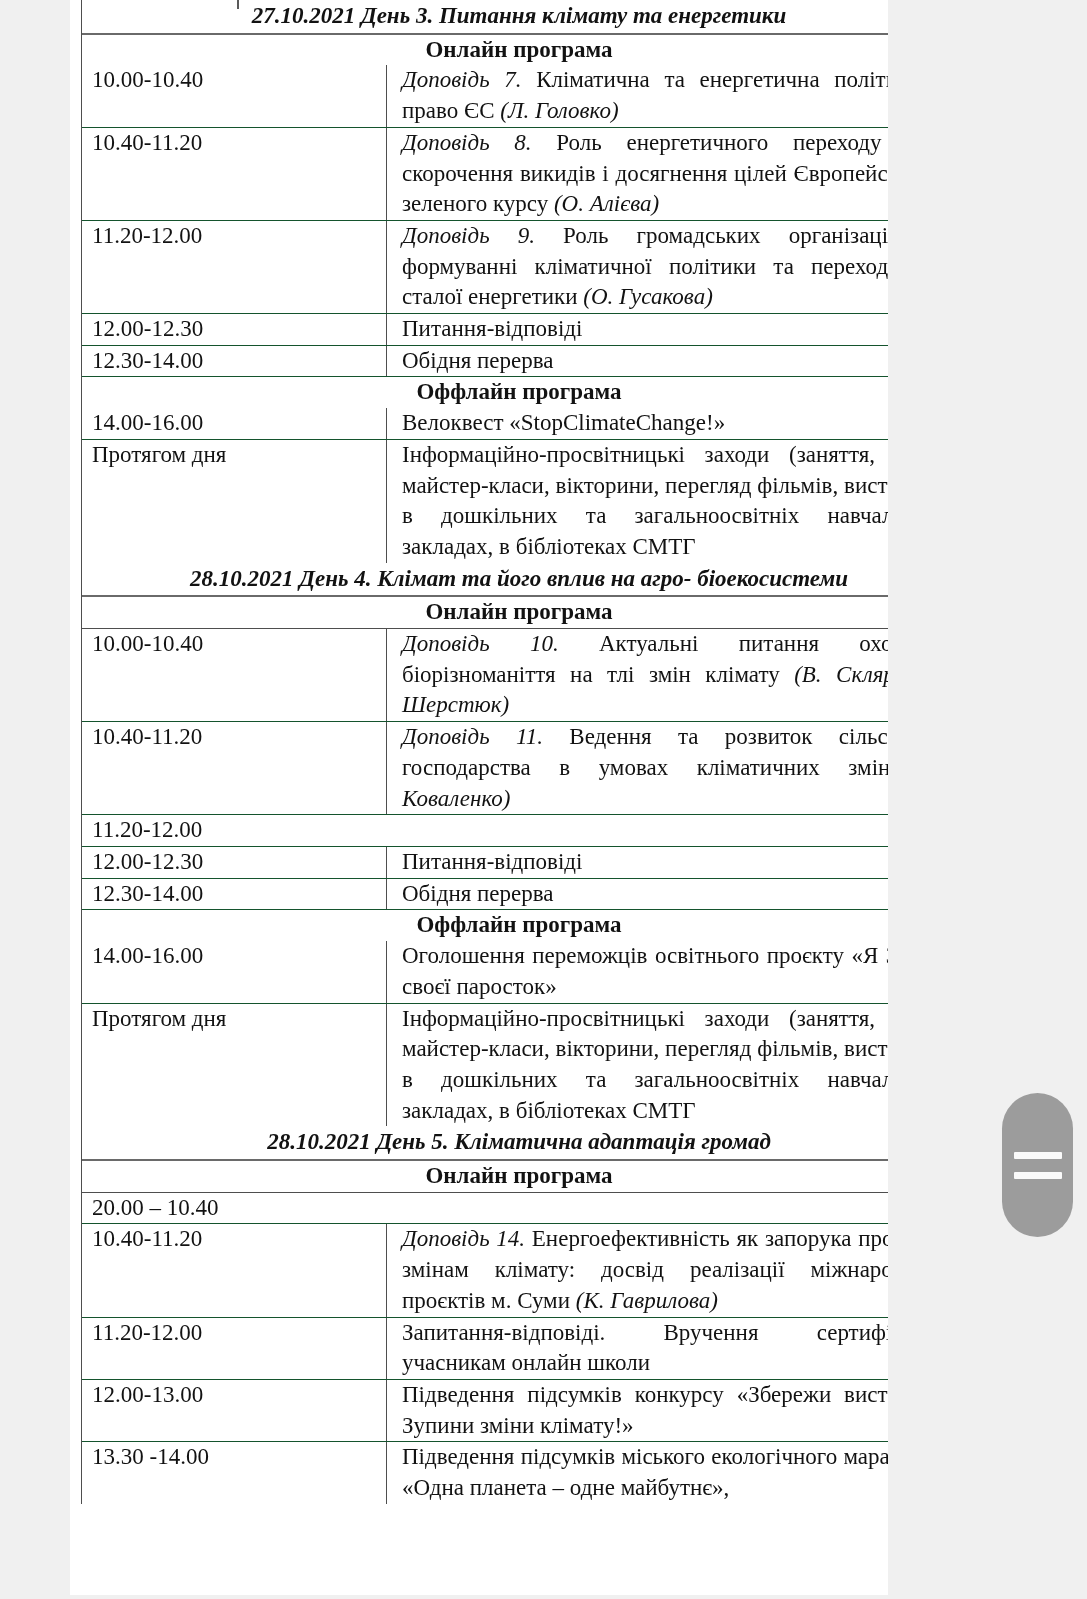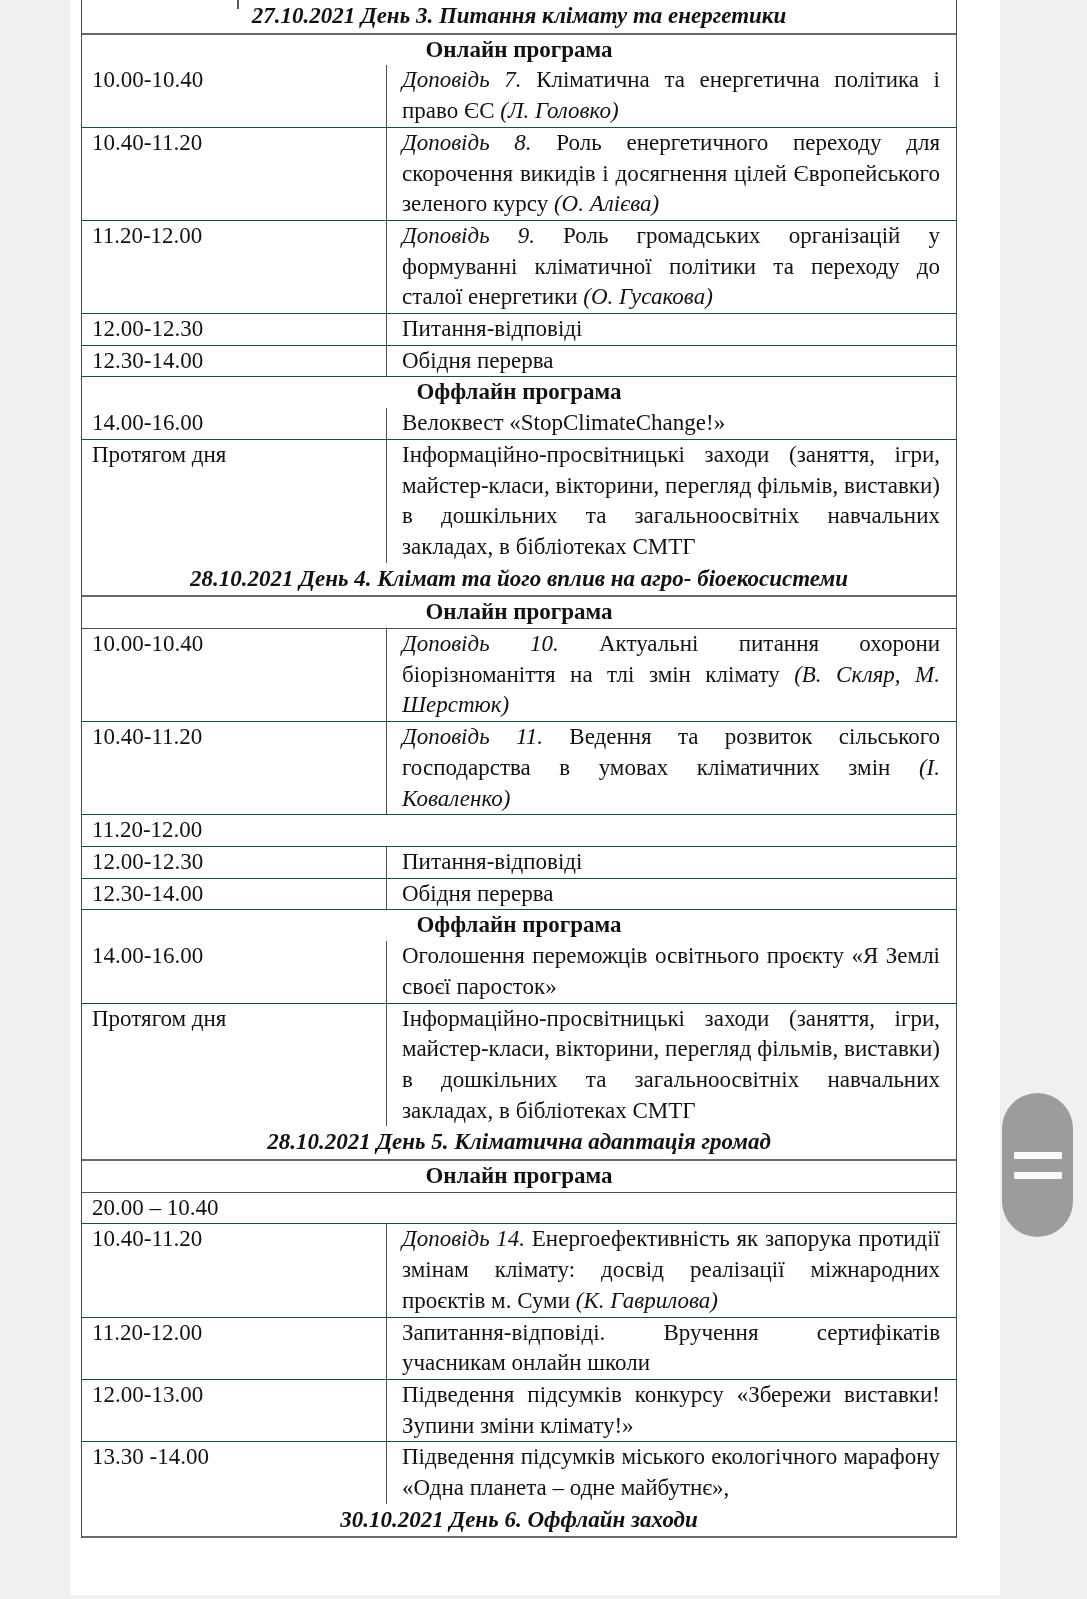--- a/index.html
+++ b/index.html
@@ -3,21 +3,21 @@
 <meta charset="utf-8">
 <style>
   * { margin:0; padding:0; box-sizing:border-box; }
   html,body { width:1087px; height:1599px; overflow:hidden; }
   body {
     background:#f0f0f0;
     font-family:"Liberation Serif","DejaVu Serif",serif;
     color:#121212;
   }
   .page {
-    position:absolute; left:70px; top:0; width:930px; min-height:1595px; max-height:1595px;
+    position:absolute; left:70px; top:0; width:818px; min-height:1595px; max-height:1595px;
     background:#ffffff; overflow:hidden;
   }
   .remnant {
     position:absolute; left:167px; top:0; width:2px; height:9px; background:#5a5a5a;
   }
   .sched-table {
     position:absolute; left:11px; top:0; width:876px;
     border-left:1px solid #4e4e4e; border-right:1px solid #4e4e4e;
     font-size:23px; line-height:30.7px;
   }
@@ -130,20 +130,19 @@
         <div class="desc"><span class="">Запитання-відповіді. Вручення сертифікатів учасникам онлайн школи</span></div>
       </div>
       <div class="row r-item">
         <div class="time">12.00-13.00</div>
         <div class="desc"><span class="">Підведення підсумків конкурсу «Збережи виставки! Зупини зміни клімату!»</span></div>
       </div>
       <div class="row r-item no-rule">
         <div class="time">13.30 -14.00</div>
         <div class="desc"><span class="">Підведення підсумків міського екологічного марафону «Одна планета – одне майбутнє»,</span></div>
       </div>
-      <div class="row r-head">30.10.2021 День 6. Оффлайн заходи</div>
     </div>
 </div>
 
 <div class="scroll-handle">
   <div class="bar"></div>
   <div class="bar"></div>
 </div>
 
 </body></html>

